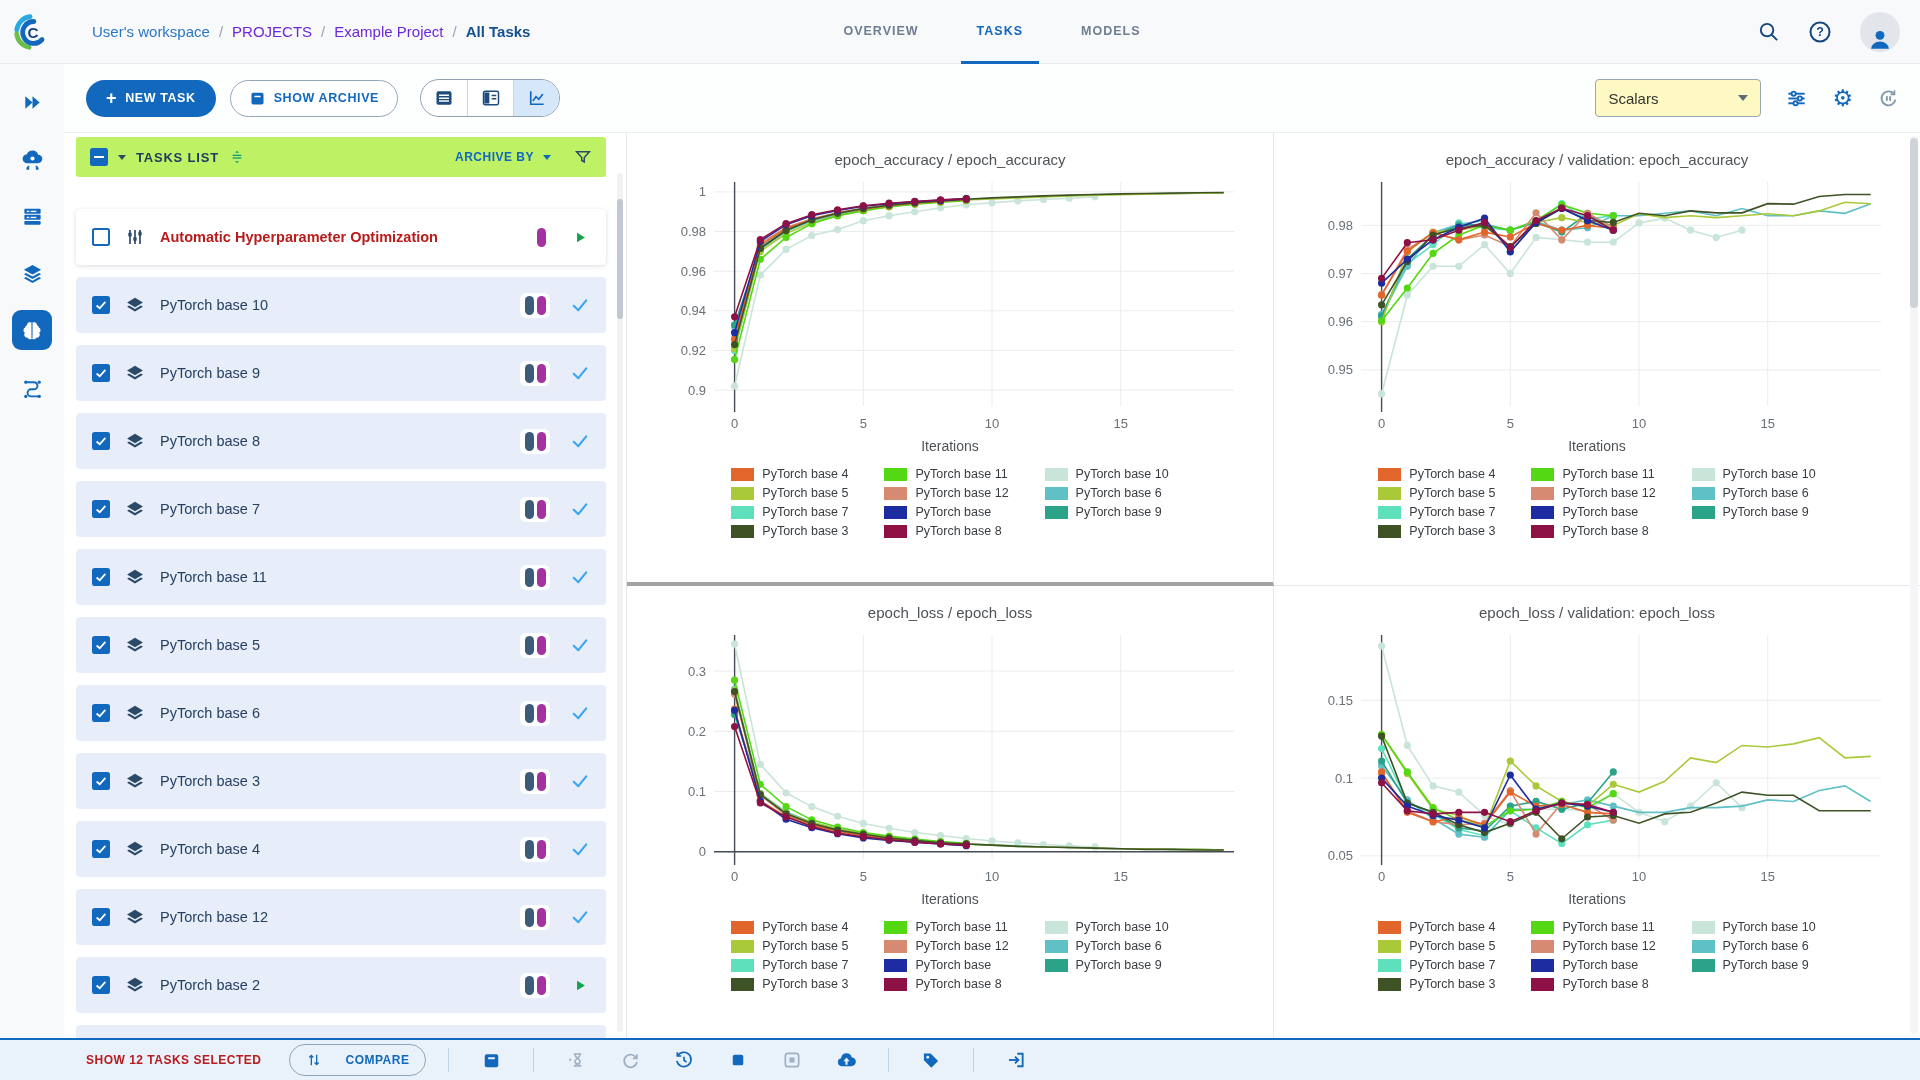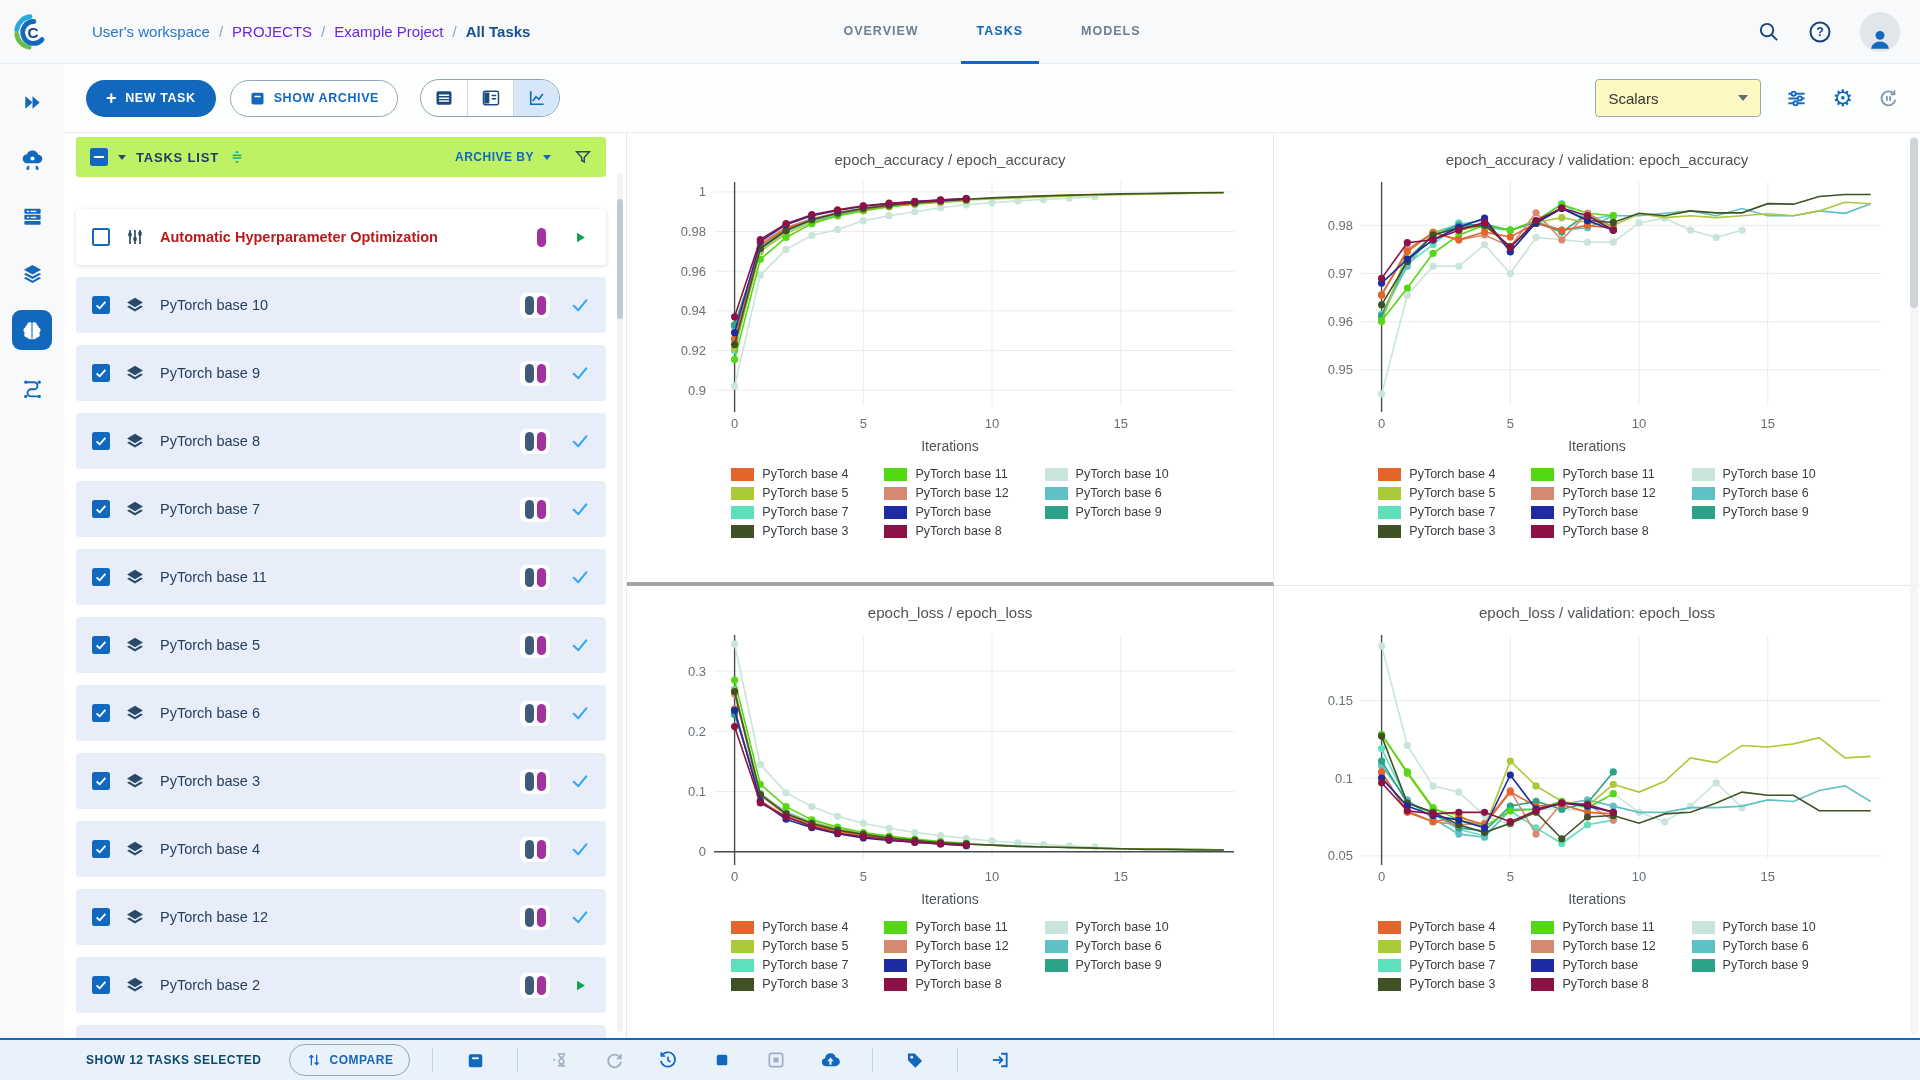--- a/index.html
+++ b/index.html
@@ -79,22 +79,22 @@
   .legend{display:grid;grid-template-rows:repeat(4,auto);grid-auto-flow:column;column-gap:36px;row-gap:5px;margin-top:13px}
   .litem{display:flex;align-items:center;gap:8px;cursor:pointer}
   .lswatch{width:23px;height:13px;flex:none}
   .llabel{font-size:12.5px;color:#383d42}
   .tick{font-size:13px;fill:#697077}
   .ch-scroll{position:absolute;right:2px;top:2px;bottom:2px;width:8px;background:#f4f5f7;border-radius:4px}
   .ch-thumb{position:absolute;top:2px;left:0;width:8px;height:170px;background:#ced3d9;border-radius:4px;cursor:pointer}
 
   
   .footer{position:absolute;left:0;right:0;bottom:0;height:42px;background:#e9f1fb;border-top:2px solid #1268bd;display:flex;align-items:center;padding-left:86px;gap:14px}
-  .show-sel{font-size:12px;font-weight:bold;letter-spacing:.5px;color:#0c4a6e;cursor:pointer;white-space:nowrap}
-  .btn-compare{height:32px;border-radius:16px;border:1px solid #8fa6bb;background:transparent;color:#1268bd;font-weight:bold;font-size:12px;letter-spacing:.5px;display:flex;align-items:center;gap:7px;padding:0 16px;margin-left:14px;cursor:pointer}
+  .show-sel{font-size:12px;font-weight:bold;letter-spacing:.5px;color:#b91c1c;cursor:pointer;white-space:nowrap}
+  .btn-compare{height:32px;border-radius:16px;border:1px solid #8fa6bb;background:transparent;color:#1268bd;font-weight:bold;font-size:12px;letter-spacing:.5px;display:flex;align-items:center;gap:23px;padding:0 16px;margin-left:14px;cursor:pointer}
   .fdiv{width:1px;height:24px;background:#c0d1e2;margin:0 8px}
   .fico{width:40px;height:32px;display:flex;align-items:center;justify-content:center;cursor:pointer}
   .fico.dis{cursor:default}
 </style>
 </head>
 <body>
 
 <div class="app">
 
   <div class="header">

